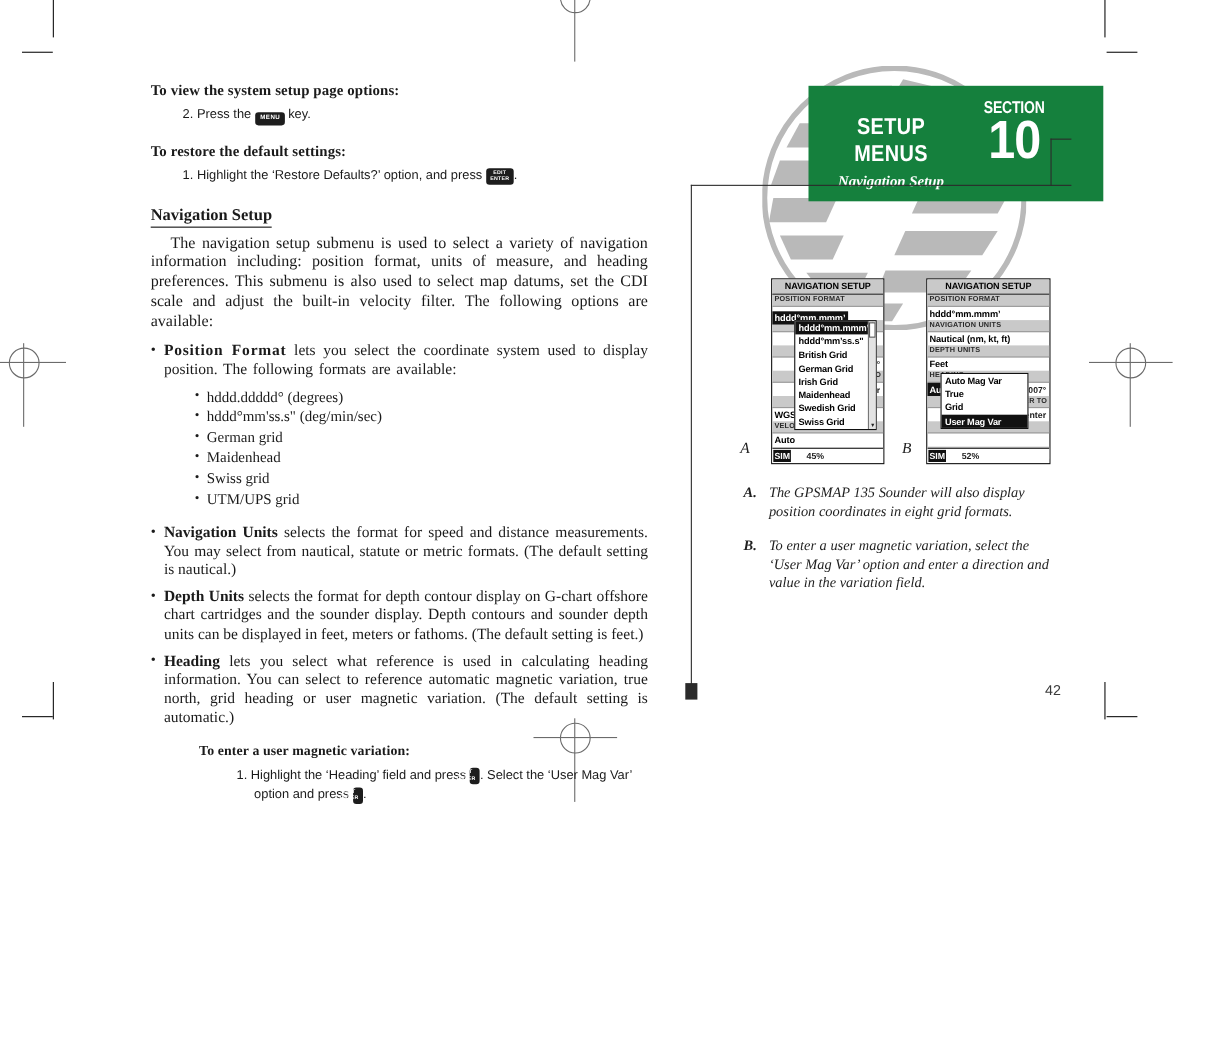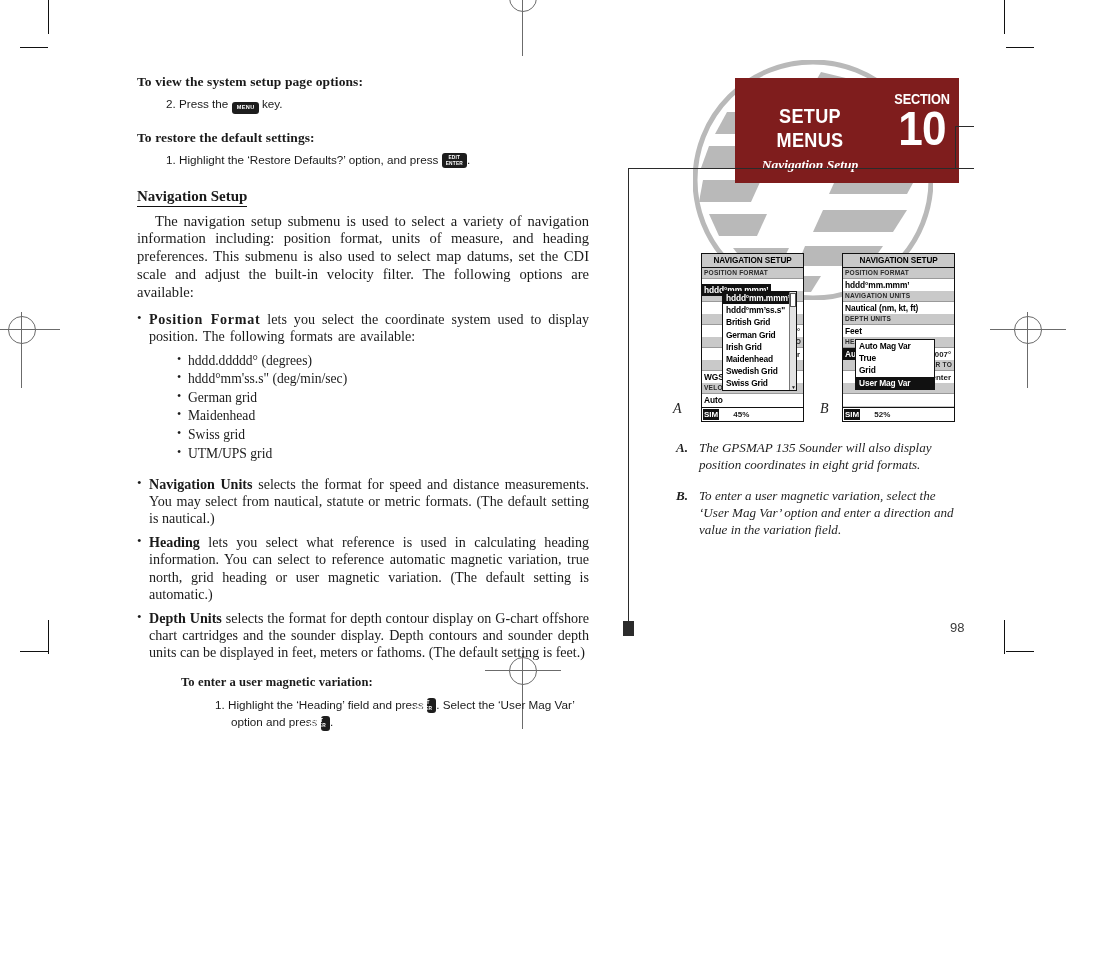--- a/index.html
+++ b/index.html
@@ -56,21 +56,21 @@
   .rule-d{position:absolute;left:955px;top:126px;width:19px;height:1px;background:#2b2b2b;}
   .pg-blk{position:absolute;left:623px;top:621px;width:11px;height:15px;background:#2b2b2b;}
   .pg-num{position:absolute;left:950px;top:620px;font-family:"Liberation Sans", sans-serif;
           font-size:13px;color:#3a3a3a;}
 
   
   .wm{position:absolute;left:693px;top:60px;width:240px;height:240px;opacity:1;}
   .wm svg{display:block;}
 
   
-  .hdr{position:absolute;left:735px;top:78px;width:224px;height:105px;background:#7f1d1d;
+  .hdr{position:absolute;left:735px;top:78px;width:268px;height:105px;background:#15803d;
        color:#fff;}
   .hdr-main{position:absolute;left:0;top:26px;width:150px;text-align:center;}
   .hdr-t1{font-family:"Liberation Sans", sans-serif;font-weight:bold;font-size:21px;
           letter-spacing:.4px;transform:scaleX(.86);transform-origin:center;}
   .hdr-t2{font-family:"Liberation Serif", serif;font-style:italic;font-weight:bold;
           font-size:13.5px;margin-top:5px;}
   .hdr-sec{position:absolute;left:150px;top:12px;width:74px;text-align:center;}
   .hdr-s1{font-family:"Liberation Sans", sans-serif;font-weight:bold;font-size:15.5px;
           letter-spacing:-.2px;transform:scaleX(.82);transform-origin:center;}
   .hdr-s2{font-family:"Liberation Sans", sans-serif;font-weight:bold;font-size:49px;
@@ -200,26 +200,26 @@
         </ul>
       </div>
     </div>
 
     <ul class="blt" style="margin-top:13px">
       <li>
         <b>Navigation Units</b>
         <span>selects the format for speed and distance measurements. You may select from nautical, statute or metric formats. (The default setting is nautical.)</span>
       </li>
       <li>
+        <b>Depth Units</b>
+        <span>selects the format for depth contour display on G-chart offshore chart cartridges and the sounder display. Depth contours and sounder depth units can be displayed in feet, meters or fathoms. (The default setting is feet.)</span>
+      </li>
+      <li>
         <b>Heading</b>
         <span>lets you select what reference is used in calculating heading information. You can select to reference automatic magnetic variation, true north, grid heading or user magnetic variation. (The default setting is automatic.)</span>
-      </li>
-      <li>
-        <b>Depth Units</b>
-        <span>selects the format for depth contour display on G-chart offshore chart cartridges and the sounder display. Depth contours and sounder depth units can be displayed in feet, meters or fathoms. (The default setting is feet.)</span>
       </li>
     </ul>
 
     <div class="proc2">
       <p class="h-bold">To enter a user magnetic variation:</p>
       <p class="step">
         <span>1. Highlight the ‘Heading’ field and press</span>
         <span class="keycap ent"><span>EDIT</span><span>ENTER</span></span><span>. Select the ‘User Mag Var’ option and press</span>
         <span class="keycap ent"><span>EDIT</span><span>ENTER</span></span><span>.</span>
       </p>
@@ -358,15 +358,15 @@
       <div class="k">A.</div>
       <div class="v">The GPSMAP 135 Sounder will also display position coordinates in eight grid formats.</div>
     </div>
     <div class="cap">
       <div class="k">B.</div>
       <div class="v">To enter a user magnetic variation, select the ‘User Mag Var’ option and enter a direction and value in the variation field.</div>
     </div>
   </div>
 
   <div class="pg-blk"></div>
-  <div class="pg-num">98</div>
+  <div class="pg-num">42</div>
 
 </div>
 
 </body></html>

